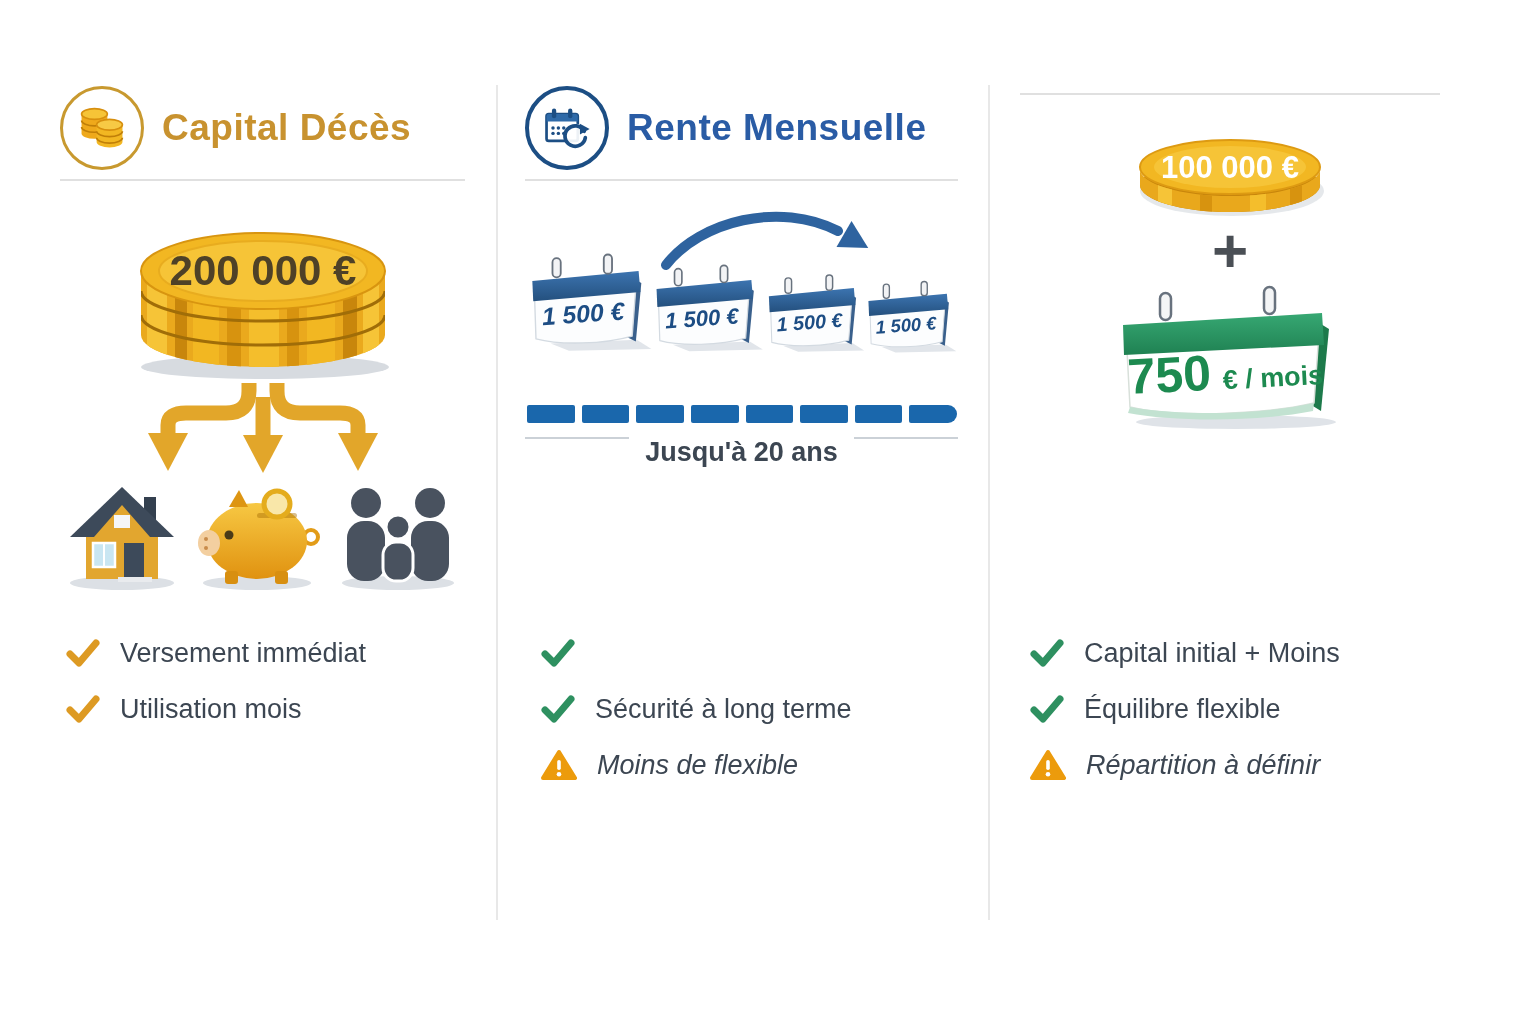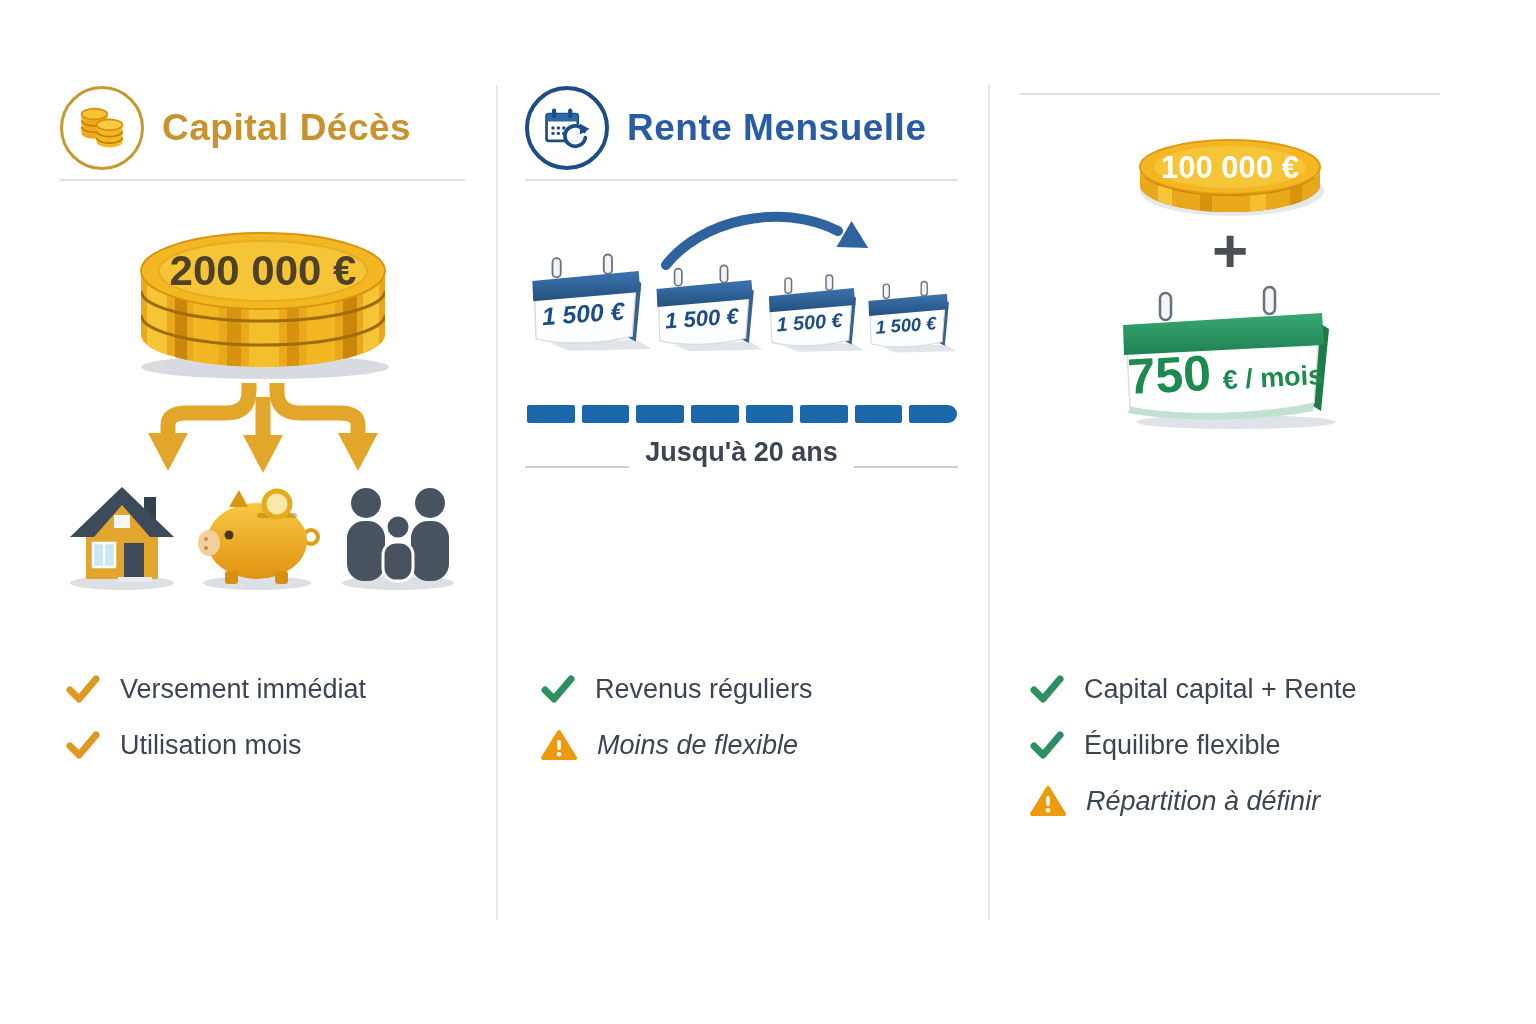--- a/index.html
+++ b/index.html
@@ -17,34 +17,34 @@
     display:flex; align-items:center; justify-content:center;}
   .icon-circle svg{width:56px; height:56px;}
   .b-gold{border:3.5px solid #C8992F;}
   .b-blue{border:4px solid #1C4E84;}
   .b-green{border:4px solid #1B7B4E;}
   .title{font-size:37px; font-weight:bold; letter-spacing:.5px;}
   .t-gold{color:var(--gold);} .t-blue{color:var(--blue);} .t-green{color:var(--green);}
   .header-rule{height:2px; background:#E0E0E0; margin-top:8px;}
   .center-svg{display:block; margin:0 auto;}
   .icons-row{display:flex; justify-content:space-between; padding:0 6px; margin-top:0;}
-  .bullets{position:absolute; top:550px; left:0; right:0;margin-top:36px;}
+  .bullets{position:absolute; top:550px; left:0; right:0;}
   .bullet{display:flex; align-items:center; gap:20px; min-height:36px; margin-bottom:20px;
     font-size:27px; color:var(--text); font-weight:500;}
   .bullet.warn span{font-style:italic;}
   .check-g path{stroke:var(--gold-check);}
   .check-v path{stroke:var(--green-check);}
   .warning-tri{fill:var(--warning); stroke:var(--warning);}
   
   .cal-row{position:absolute; top:166px; left:0; right:0; display:flex; align-items:flex-end; justify-content:center;}
   .cal-row svg{display:block;}
   .timeline{position:absolute; top:320px; left:2px; width:430px; height:18px; display:flex; gap:7px;}
   .timeline .seg{flex:1; background:#1A67AC; border-radius:2px;}
   .timeline .seg:last-child{border-radius:2px 9px 9px 2px;}
-  .tl-label{position:absolute; top:352px; left:0; width:433px; display:flex; align-items:flex-end; gap:16px;}
+  .tl-label{position:absolute; top:352px; left:0; width:433px; display:flex; align-items:flex-start; gap:16px;}
   .tl-label .line{flex:1; height:2px; background:#CBD1D7;}
   .tl-label .txt{font-size:27px; font-weight:bold; color:var(--text); white-space:nowrap;}
   
   .plus{ text-align:center; font-size:62px; font-weight:bold; color:#4A4F55; line-height:60px; margin-top:2px;}
   svg text{font-family:"Liberation Sans", sans-serif;}
 </style>
 </head>
 <body>
 
 <svg width="0" height="0" style="position:absolute">
@@ -266,21 +266,26 @@
       <div class="line"></div>
       <div class="txt">Jusqu'à 20 ans</div>
       <div class="line"></div>
     </div>
 
     <div class="bullets" style="padding-left:16px">
       <div class="bullet">
         <svg class="check-v" width="34" height="30" viewBox="0 0 34 30">
           <path d="M4,16 L13,25 L30,5" fill="none" stroke-width="7" stroke-linecap="round" stroke-linejoin="round"></path>
         </svg>
-        <span>Revenus réguliers</span>
+      </div>
+      <div class="bullet">
+        <svg class="check-v" width="34" height="30" viewBox="0 0 34 30">
+          <path d="M4,16 L13,25 L30,5" fill="none" stroke-width="7" stroke-linecap="round" stroke-linejoin="round"></path>
+        </svg>
+        <span>Sécurité à long terme</span>
       </div>
       <div class="bullet warn">
         <svg width="36" height="32" viewBox="0 0 36 32">
           <path class="warning-tri" d="M18,3 L34,29 L2,29 Z" stroke-width="4" stroke-linejoin="round"></path>
           <rect x="16.2" y="11" width="3.6" height="10" rx="1.8" fill="#FFFFFF"></rect>
           <circle cx="18" cy="25.2" r="2.3" fill="#FFFFFF"></circle>
         </svg>
         <span>Moins de flexible</span>
       </div>
     </div>
@@ -318,21 +323,21 @@
         <tspan font-size="50">750</tspan>
         <tspan font-size="27" dx="7">€ / mois</tspan>
       </text>
     </svg>
 
     <div class="bullets" style="padding-left:10px">
       <div class="bullet">
         <svg class="check-v" width="34" height="30" viewBox="0 0 34 30">
           <path d="M4,16 L13,25 L30,5" fill="none" stroke-width="7" stroke-linecap="round" stroke-linejoin="round"></path>
         </svg>
-        <span>Capital capital + Rente</span>
+        <span>Capital initial + Moins</span>
       </div>
       <div class="bullet">
         <svg class="check-v" width="34" height="30" viewBox="0 0 34 30">
           <path d="M4,16 L13,25 L30,5" fill="none" stroke-width="7" stroke-linecap="round" stroke-linejoin="round"></path>
         </svg>
         <span>Équilibre flexible</span>
       </div>
       <div class="bullet warn">
         <svg width="36" height="32" viewBox="0 0 36 32">
           <path class="warning-tri" d="M18,3 L34,29 L2,29 Z" stroke-width="4" stroke-linejoin="round"></path>

